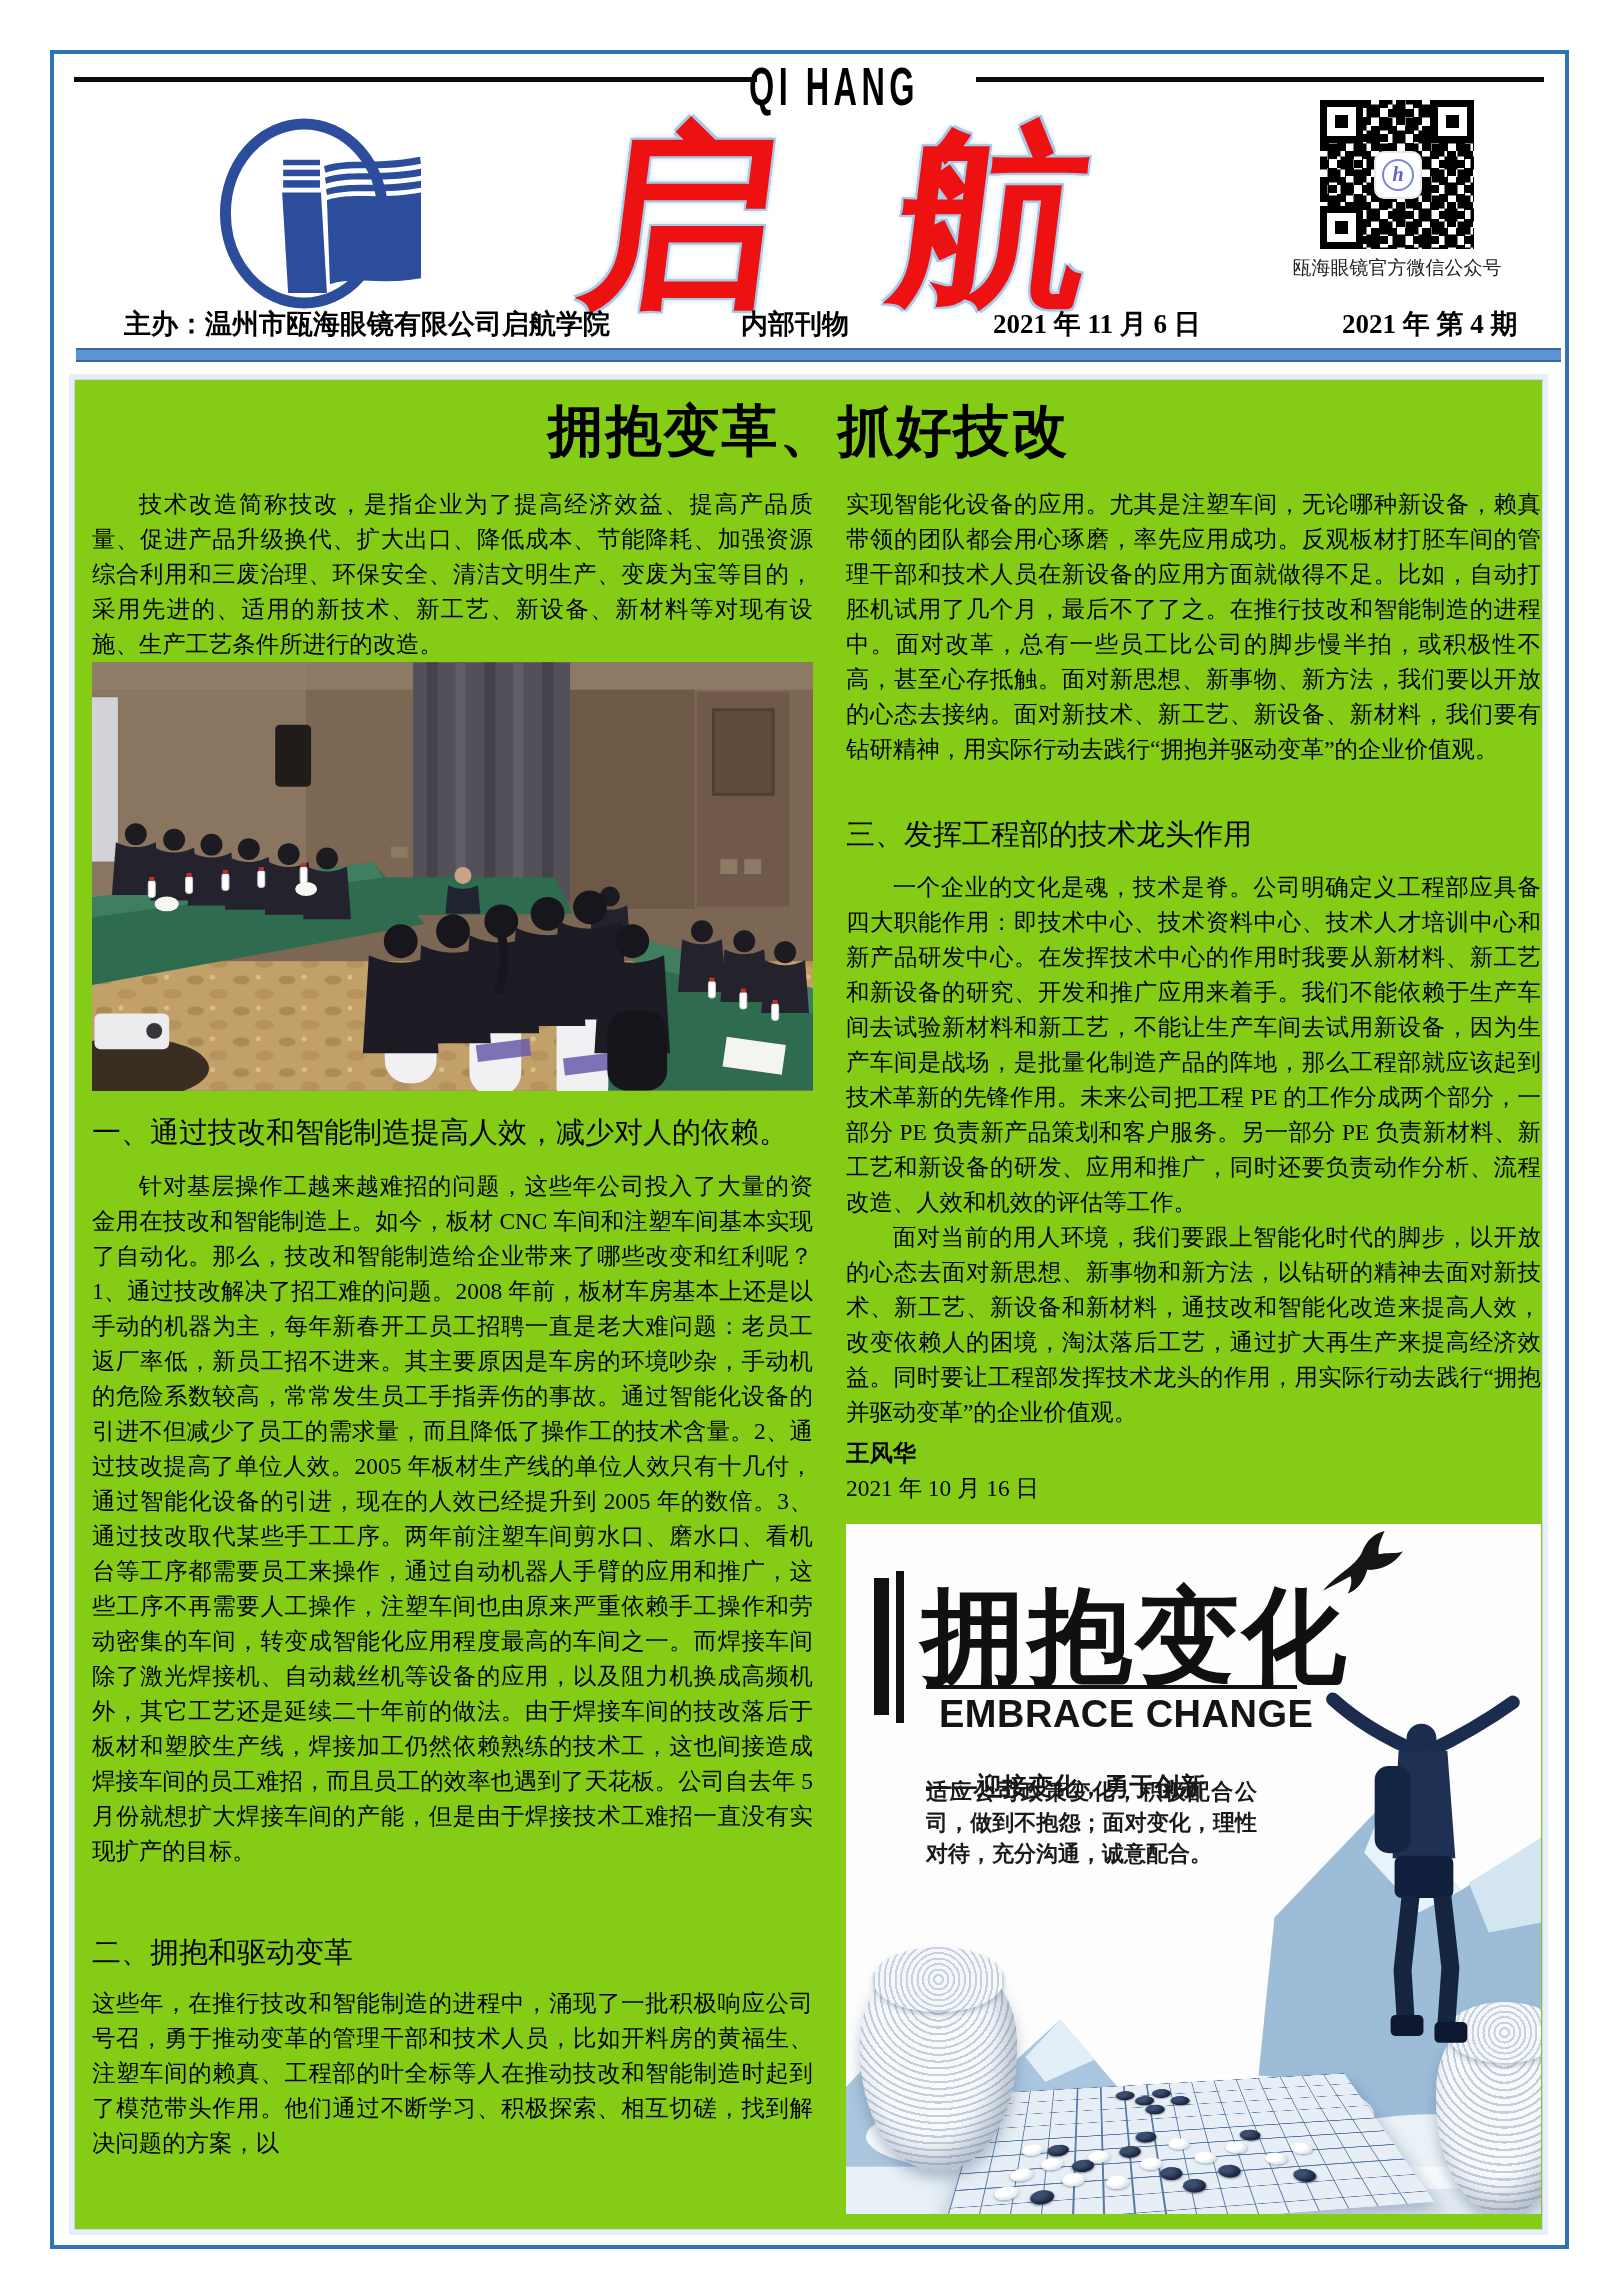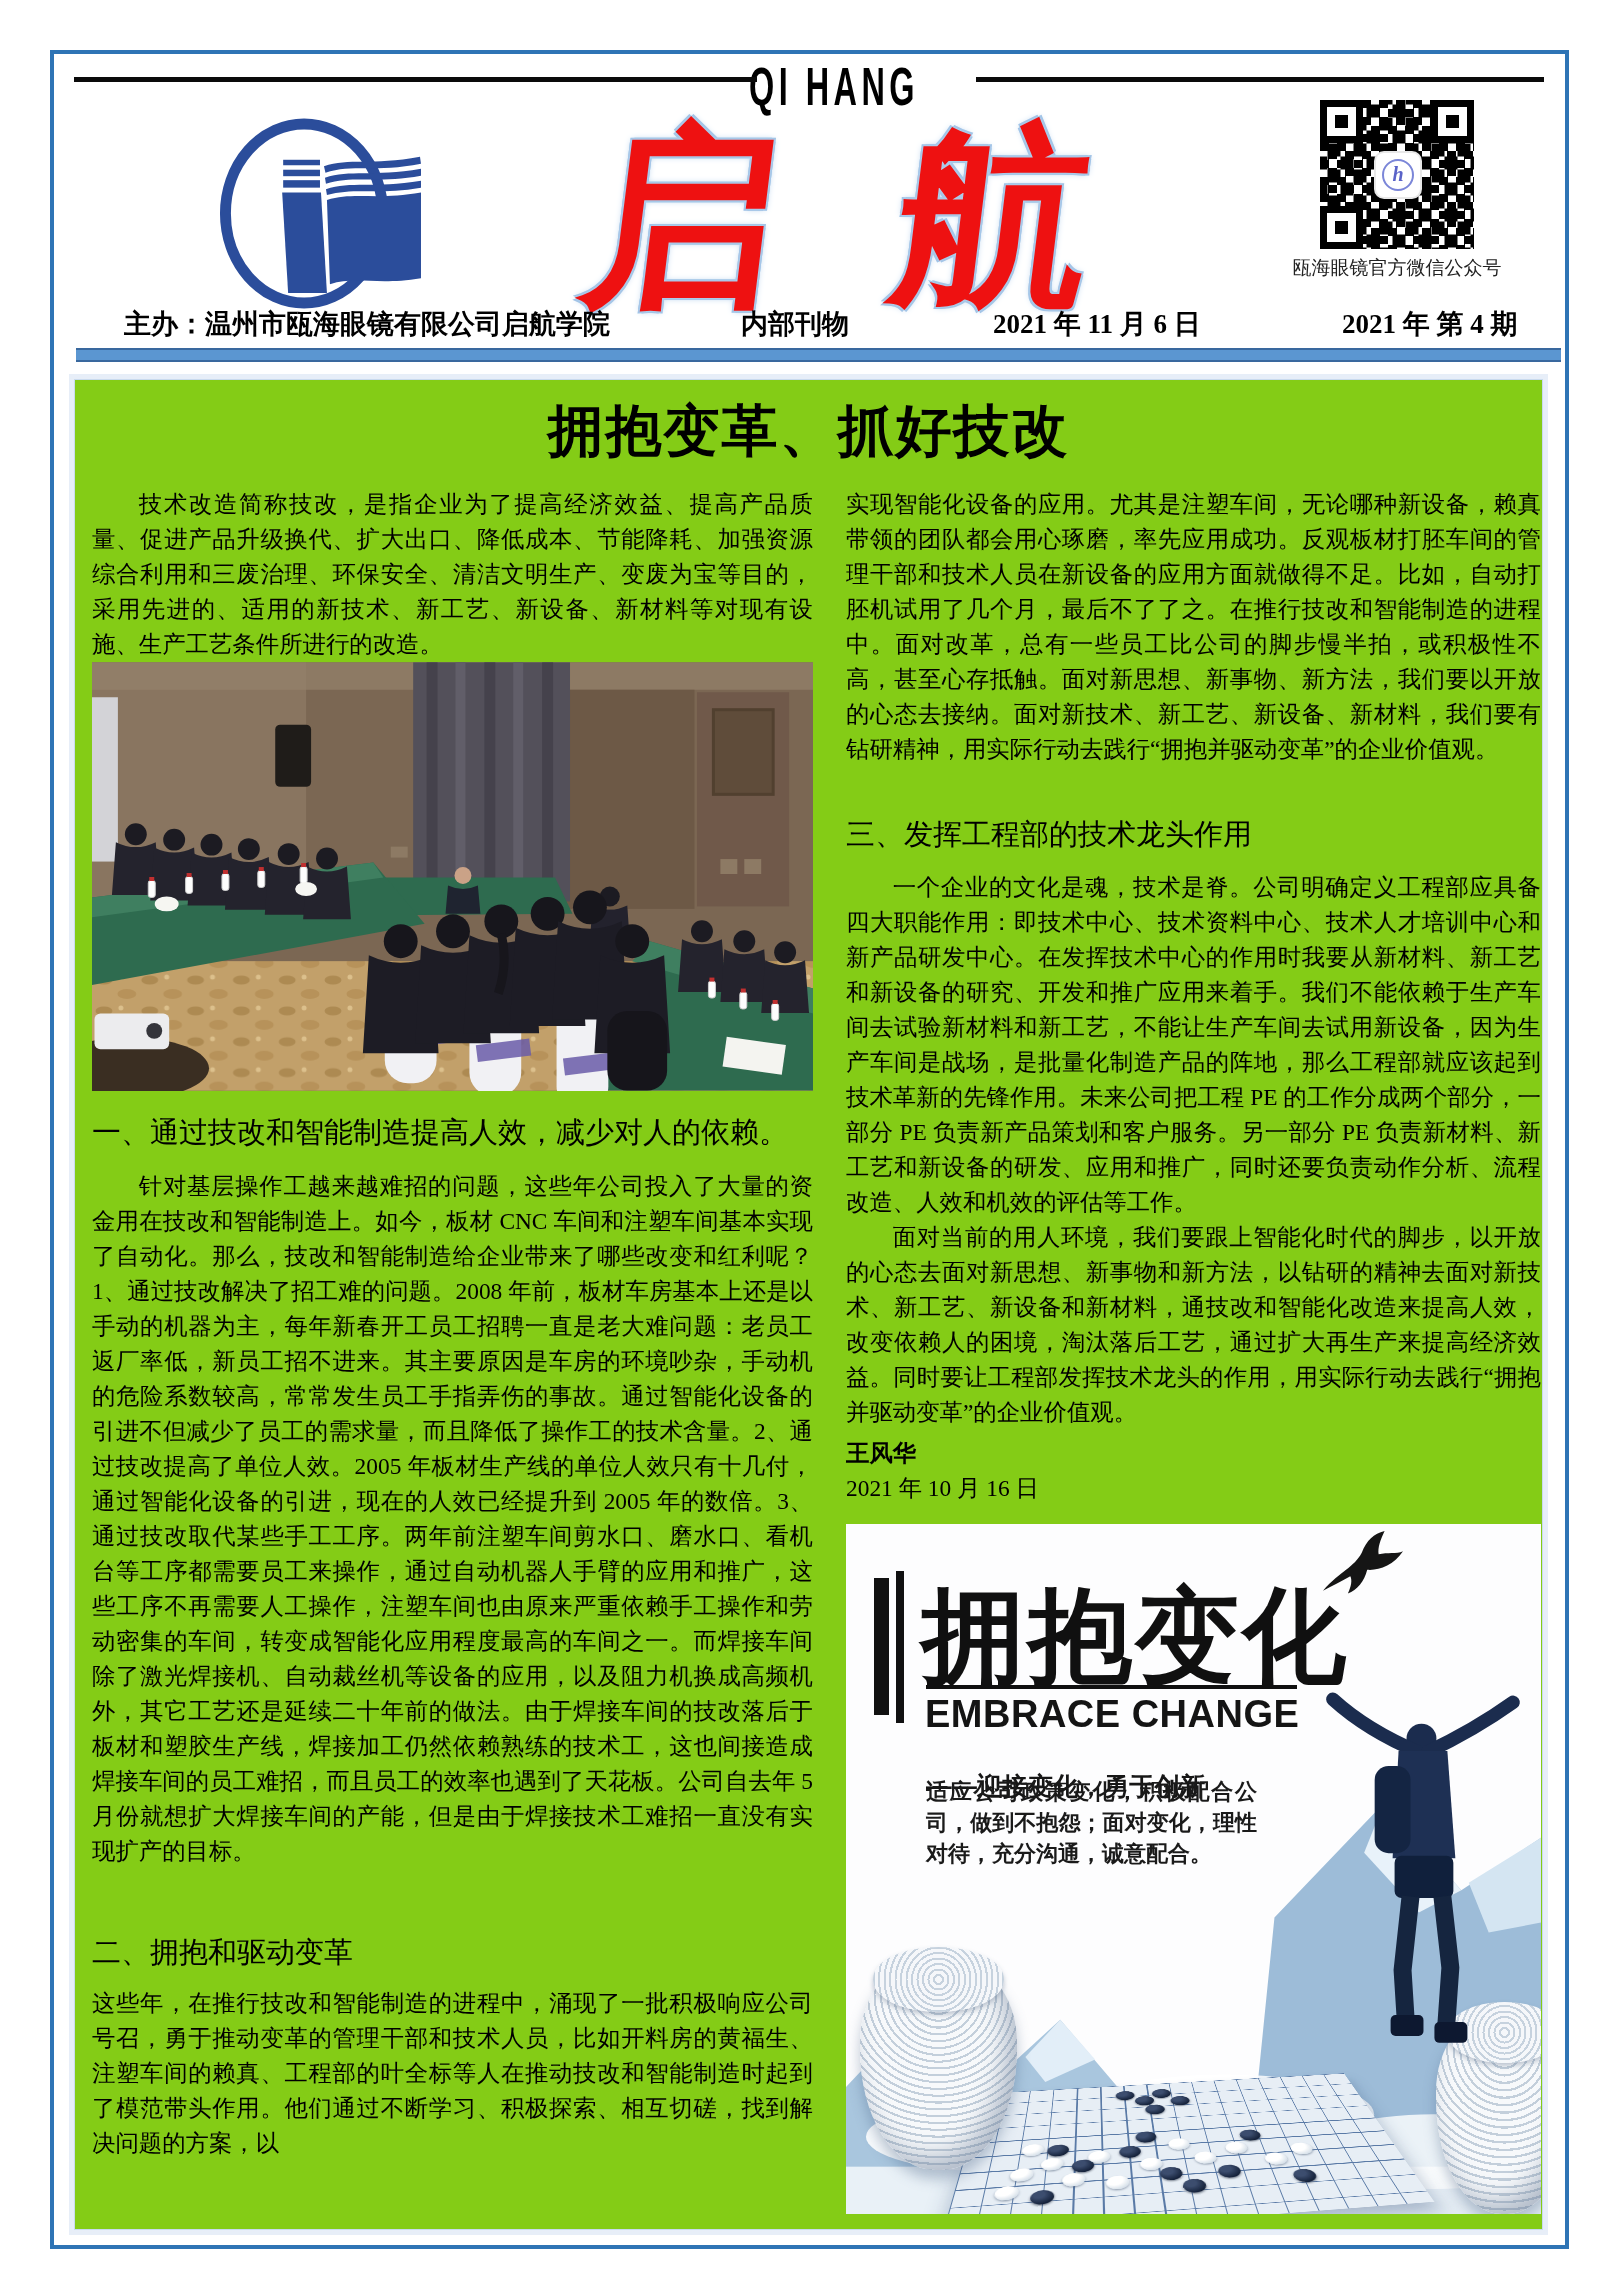--- a/index.html
+++ b/index.html
@@ -74,21 +74,21 @@
   .poster{position:relative;width:695px;height:690px;margin-top:18px;overflow:hidden;background:#fdfdfe;}
   .poster .bg{position:absolute;left:0;top:0;}
   .pbar1{position:absolute;left:28px;top:54px;width:15px;height:137px;background:#111;}
   .pbar2{position:absolute;left:50px;top:47px;width:7.5px;height:152px;background:#111;}
   .ptitle{
     position:absolute;left:75px;top:44px;font-family:"Liberation Sans",sans-serif;
     font-size:104px;font-weight:900;letter-spacing:3px;color:#101010;white-space:nowrap;
   }
   .pline{position:absolute;left:80px;top:161px;width:371px;height:3.5px;background:#101010;}
   .psub{
-    position:absolute;left:79px;top:169px;font-family:"Liberation Sans",sans-serif;
+    position:absolute;left:93px;top:169px;font-family:"Liberation Sans",sans-serif;
     font-size:38px;font-weight:900;letter-spacing:0.5px;color:#141414;white-space:nowrap;
   }
   .ptag{position:absolute;left:80px;top:214px;font-family:"Liberation Sans",sans-serif;font-size:25.4px;font-weight:bold;color:#161616;margin-top:32px;}
   .pbody{
     position:absolute;left:80px;top:252px;width:331px;font-family:"Liberation Sans",sans-serif;
     font-size:22px;line-height:31px;font-weight:bold;color:#1a1a1a;text-align:justify;
   }
   .board{
     position:absolute;left:112px;top:438px;width:463px;height:279px;background:#e7eef5;
     background-image:

